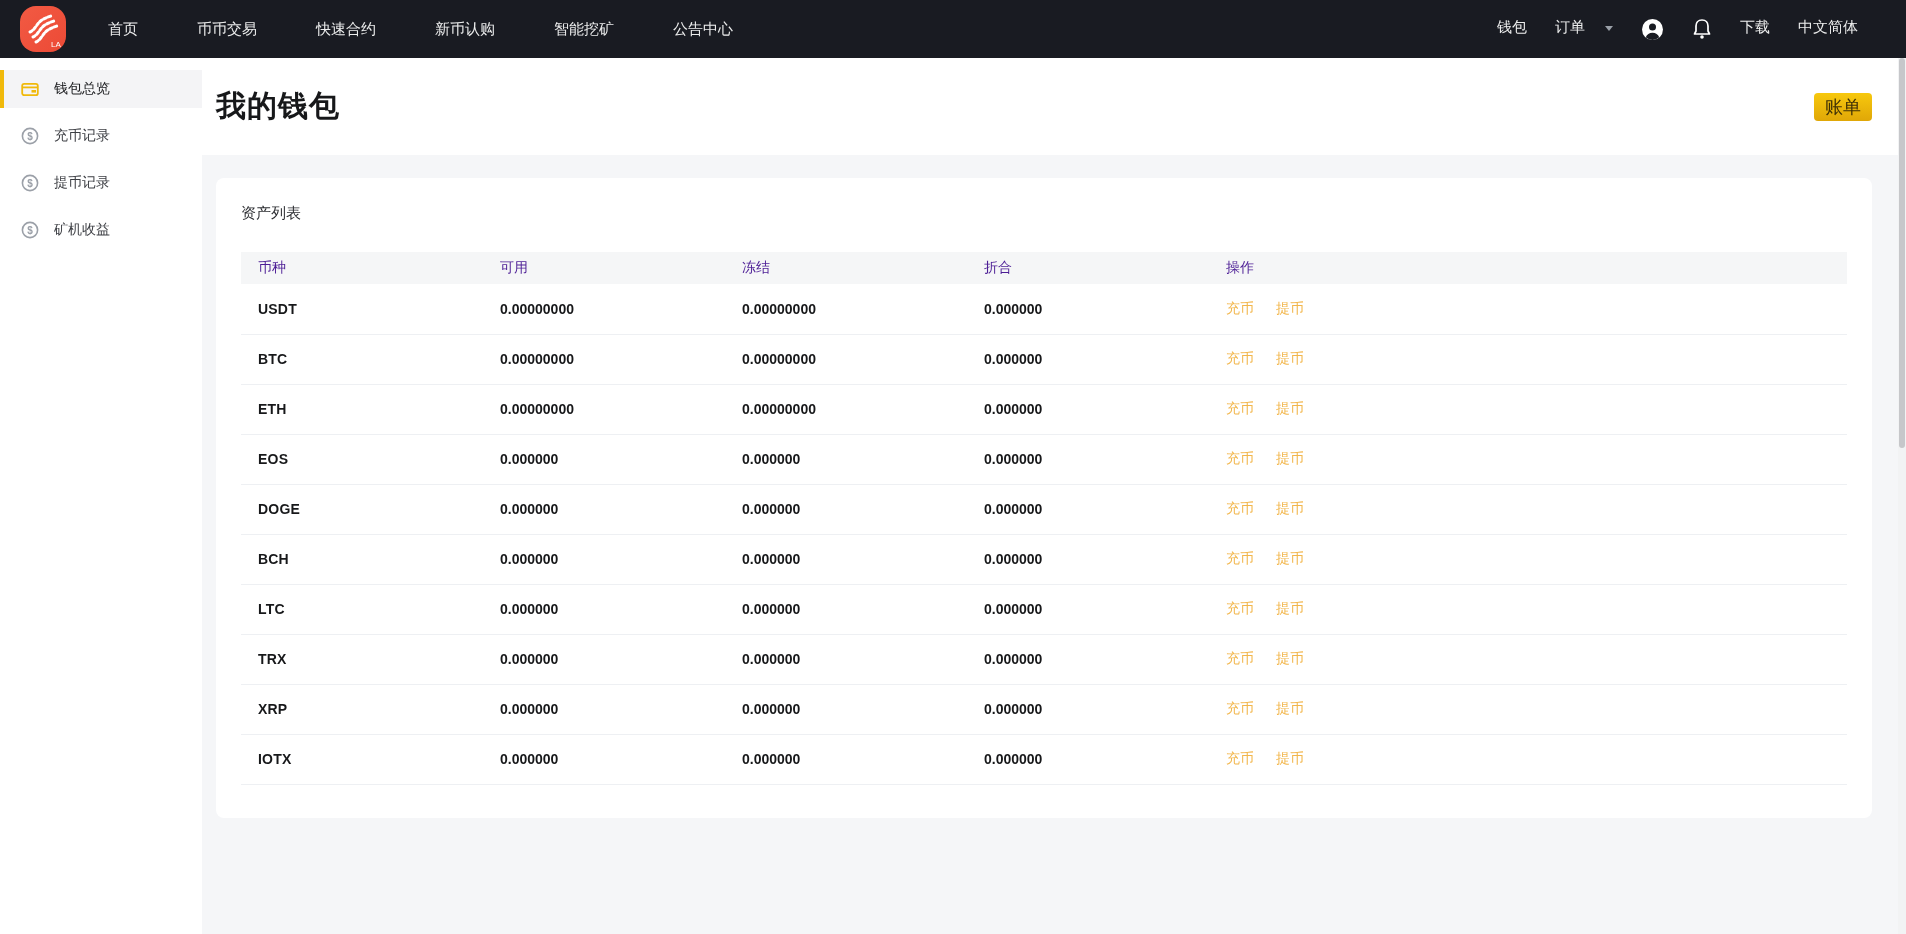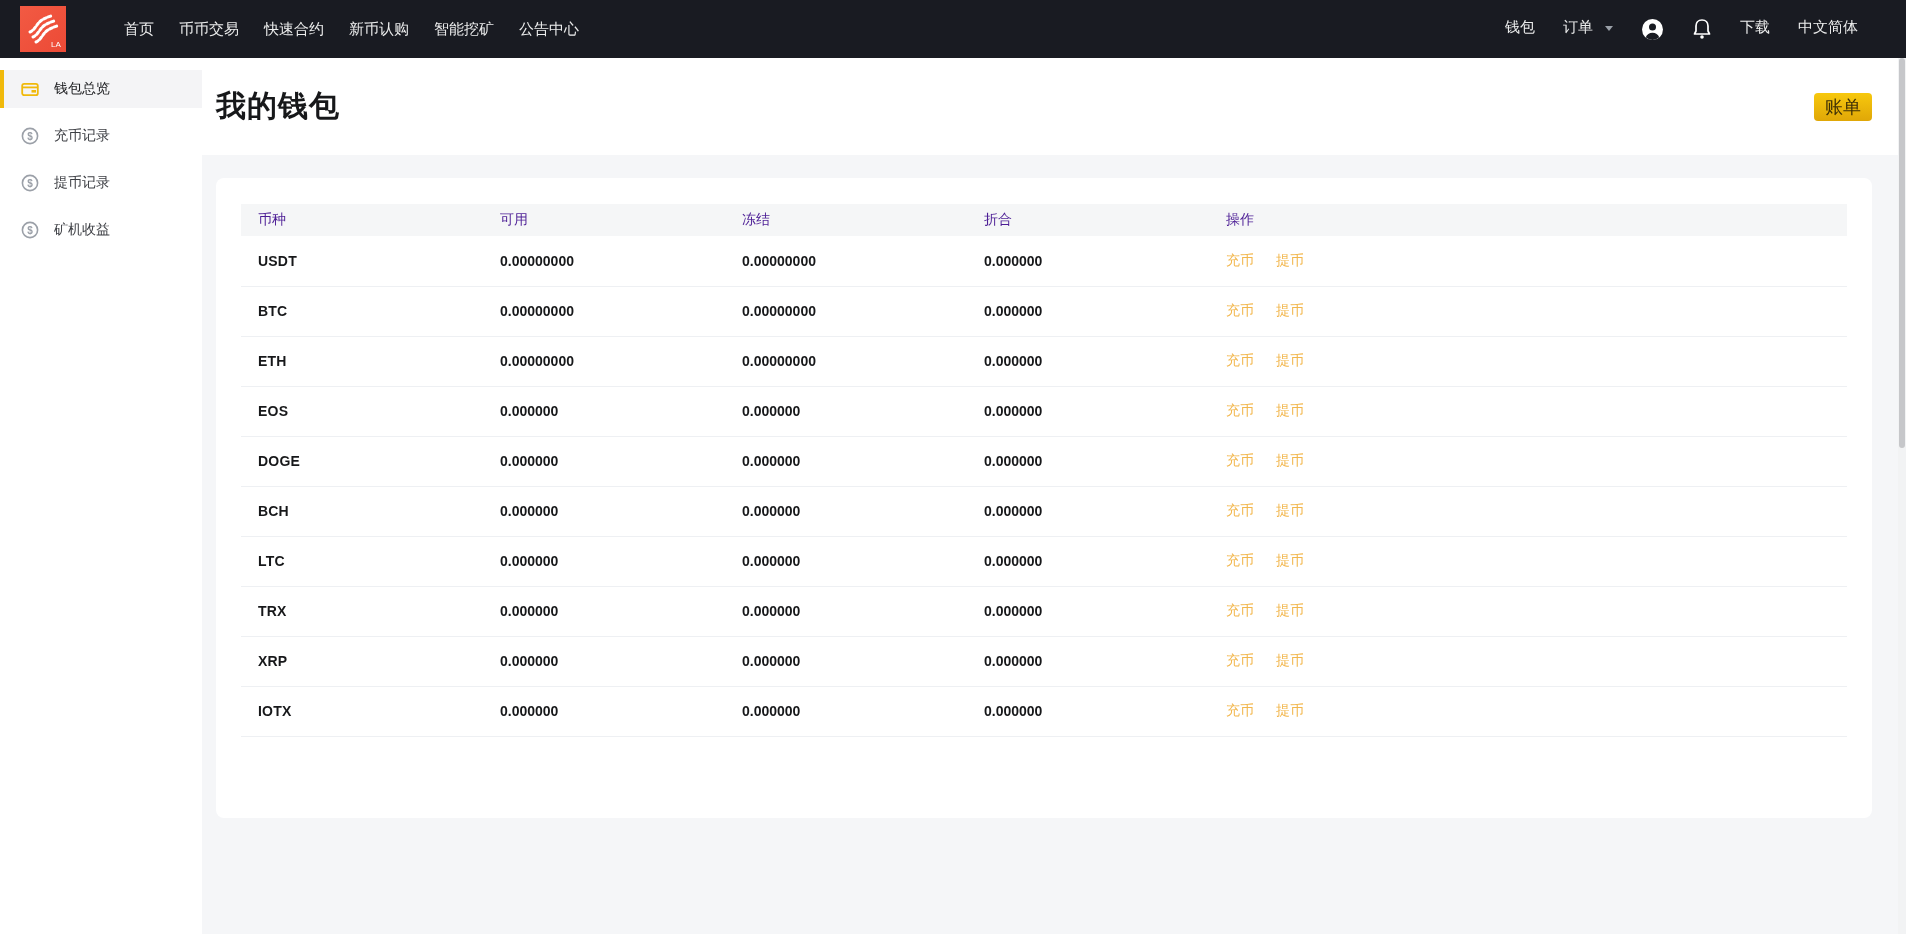--- a/index.html
+++ b/index.html
@@ -1,26 +1,26 @@
 <!DOCTYPE html>
 <html><head>
 <meta charset="utf-8">
 <style>
   * { margin:0; padding:0; box-sizing:border-box; }
   html,body { width:1906px; height:934px; overflow:hidden; font-family:"Liberation Sans","DejaVu Sans",sans-serif; background:#f5f6f8; }
 
   
   .navbar { position:fixed; top:0; left:0; width:1906px; height:58px; background:#191b22; display:flex; align-items:center; padding:0 48px 0 20px; z-index:30; }
-  .logo { width:46px; height:46px; border-radius:0; background:linear-gradient(135deg,#f25a43,#ec4a36); margin-right:58px; position:relative; flex:none; }
+  .logo { width:46px; height:46px; border-radius:16px; background:linear-gradient(135deg,#f25a43,#ec4a36); margin-right:42px; position:relative; flex:none; }
   .logo svg { position:absolute; inset:0; }
-  .nav-items { display:flex; align-items:center; gap:25px; }
+  .nav-items { display:flex; align-items:center; gap:59px; }
   .nav-item { color:#eceded; font-size:15px; cursor:pointer; white-space:nowrap; }
   .nav-right { margin-left:auto; display:flex; align-items:flex-start; gap:28px; }
   .nav-right .txt { color:#eceded; font-size:15px; cursor:pointer; white-space:nowrap; }
-  .dd { display:flex; align-items:center; gap:12px; cursor:pointer; }
+  .dd { display:flex; align-items:center; gap:20px; cursor:pointer; }
   .caret { width:0; height:0; border-left:4.5px solid transparent; border-right:4.5px solid transparent; border-top:5.5px solid #9aa0a8; margin-top:2px; }
   .icon-btn { display:flex; align-items:center; cursor:pointer; }
 
   
   .sidebar { position:fixed; top:58px; left:0; width:202px; height:876px; background:#ffffff; padding-top:12px; z-index:20; }
   .side-item { height:38px; margin-bottom:9px; display:flex; align-items:center; gap:15px; padding-left:17px; font-size:14px; color:#3c3e43; cursor:pointer; border-left:4px solid transparent; }
   .side-item.active { background:#f4f4f6; border-left-color:#f0b90b; color:#1a1b1e; }
   .side-item .sicon { width:18px; height:18px; flex:none; display:flex; }
 
   
@@ -137,20 +137,21 @@
 </div>
 
 <div class="main">
   <div class="page-header">
     <div class="page-title">我的钱包</div>
     <button class="bill-btn">账单</button>
   </div>
 
 
   <div class="card assets-card">
+    <div class="assets-title">资产列表</div>
     <table>
       <colgroup>
         <col class="c-coin">
           <col class="c-num">
           <col class="c-num">
           <col class="c-num">
           <col>
       </colgroup>
       <thead>
         <tr>

